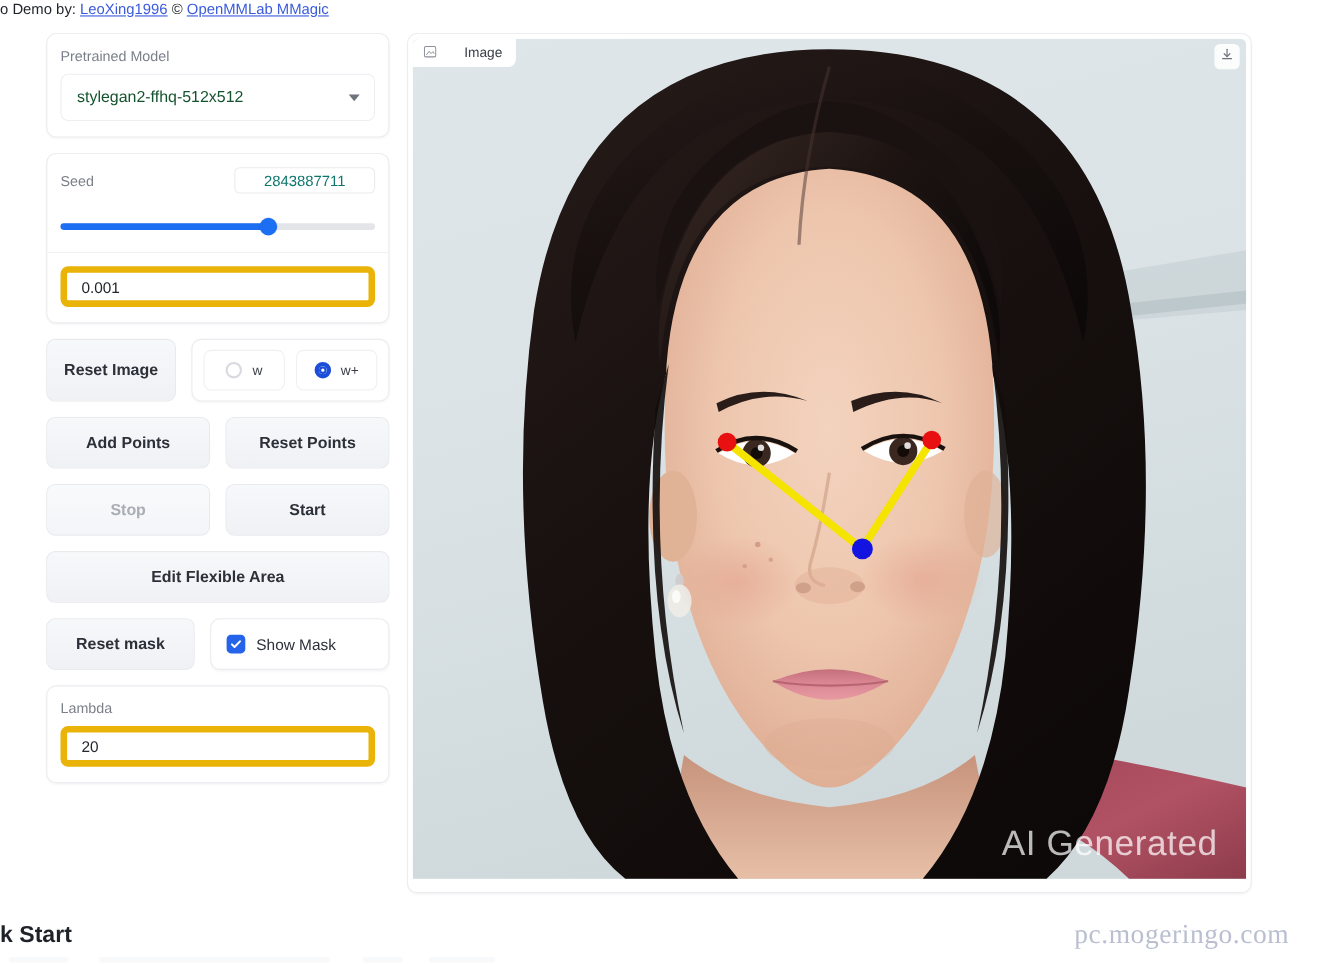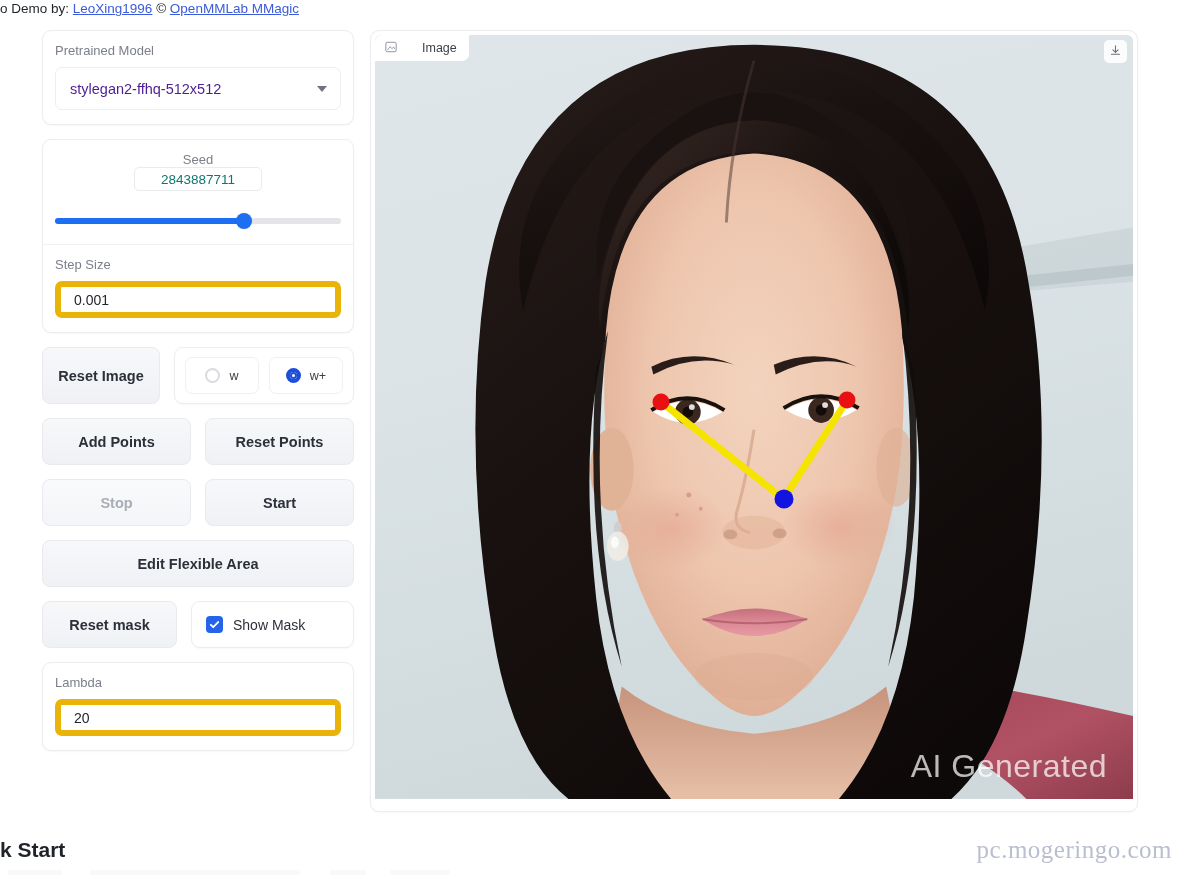--- a/index.html
+++ b/index.html
@@ -39,30 +39,30 @@
   .card.nopad { padding: 0; border: none; box-shadow: none; background: transparent; margin-bottom: 14px; }
 
   .field-label {
     font-size: 13px; color: #7b7f8a; margin-bottom: 9px; display:block;
   }
 
   .select-box {
     position: relative;
     height: 43px; border: 1px solid #eceef2; border-radius: 7px;
     background: #fff; display:flex; align-items:center;
-    padding: 0 32px 0 14px; font-size: 14.5px; color:#4c1d95;
+    padding: 0 32px 0 14px; font-size: 14.5px; color:#14532d;
   }
   .caret {
     position:absolute; right: 13px; top: 50%; transform: translateY(-50%);
     width: 0; height: 0; border-left: 5px solid transparent;
     border-right: 5px solid transparent; border-top: 6px solid #6f737c;
   }
 
   
-  .seed-row { display:flex; align-items:center; justify-content:space-between; margin-bottom: 20px; flex-direction: column;}
+  .seed-row { display:flex; align-items:center; justify-content:space-between; margin-bottom: 20px;}
   .seed-label { font-size: 13px; color:#7b7f8a; }
   .seed-value {
     width: 128px; height: 24px; border: 1px solid #e9ebef; border-radius: 5px;
     background:#fff; font-size: 13.5px; color:#0f766e;
     display:flex; align-items:center; justify-content:center;
   }
   .slider-wrap { position: relative; height: 20px; margin-top: 9px; }
   .slider-track {
     position:absolute; left:0; right:0; top:7px; height:6px;
     background:#e4e5e9; border-radius: 3px;
@@ -219,21 +219,20 @@
         </div>
       </div>
       <div class="slider-wrap">
         <div class="slider-track"></div>
         <div class="slider-fill" id="seed-fill" style="width: 66%;"></div>
         <div class="slider-thumb" id="seed-thumb" style="left: calc(66% - 8px);"></div>
       </div>
 
       <div class="divider-inner"></div>
 
-      <span class="field-label">Step Size</span>
       <div class="text-input">
         <span>0.001</span>
       </div>
     </div>
 
     <div class="card nopad">
       <div class="row2" style="margin-bottom:0;">
         <div style="flex:0 0 118px;">
           <div class="btn" style="height:57px;">Reset Image</div>
         </div>

